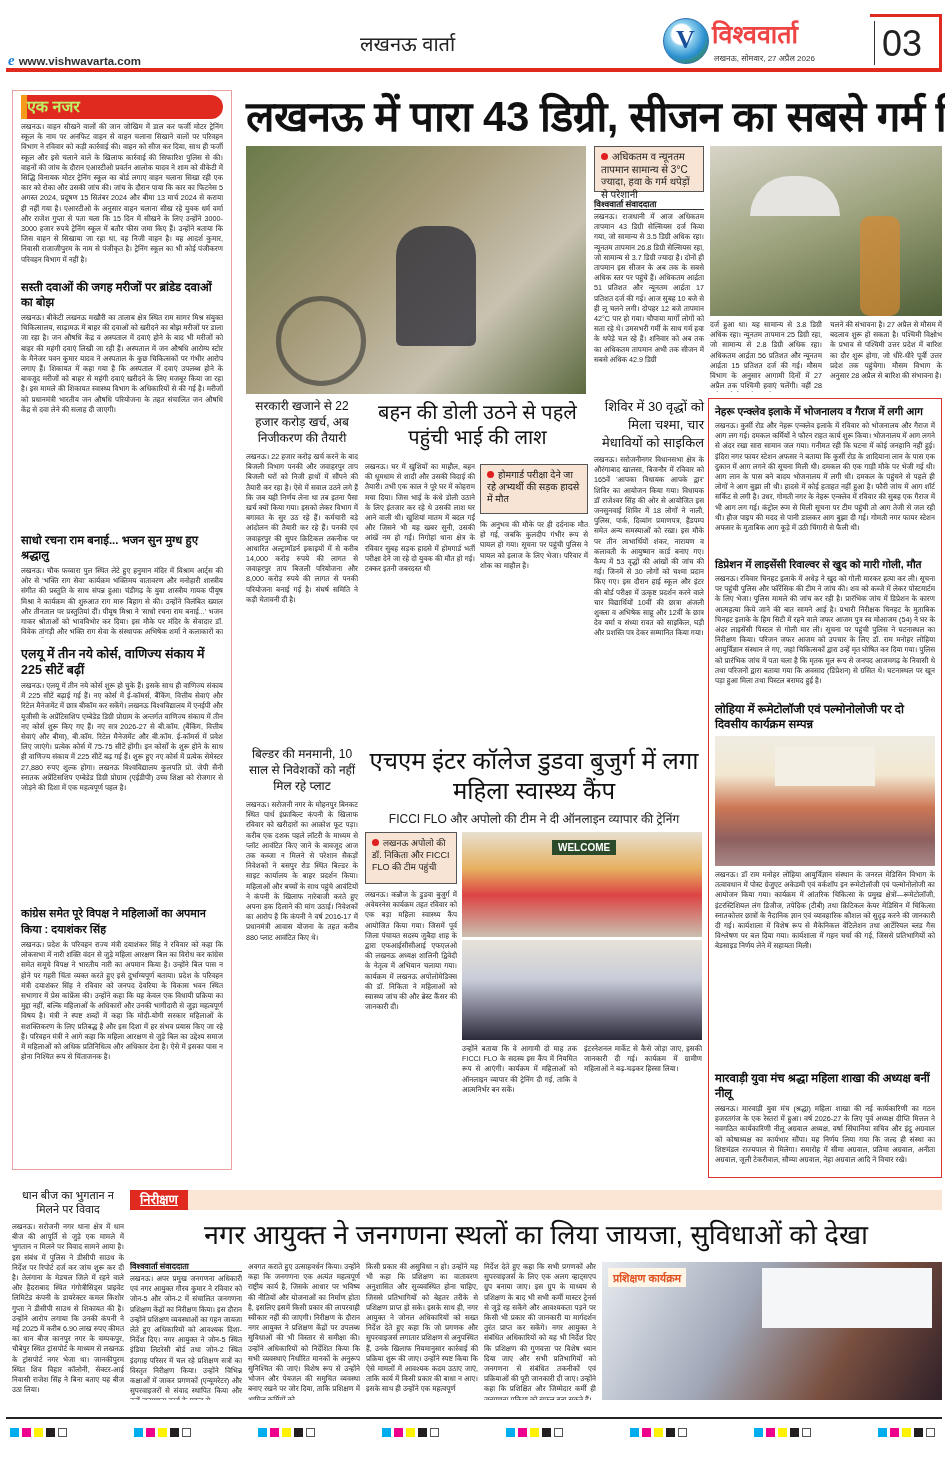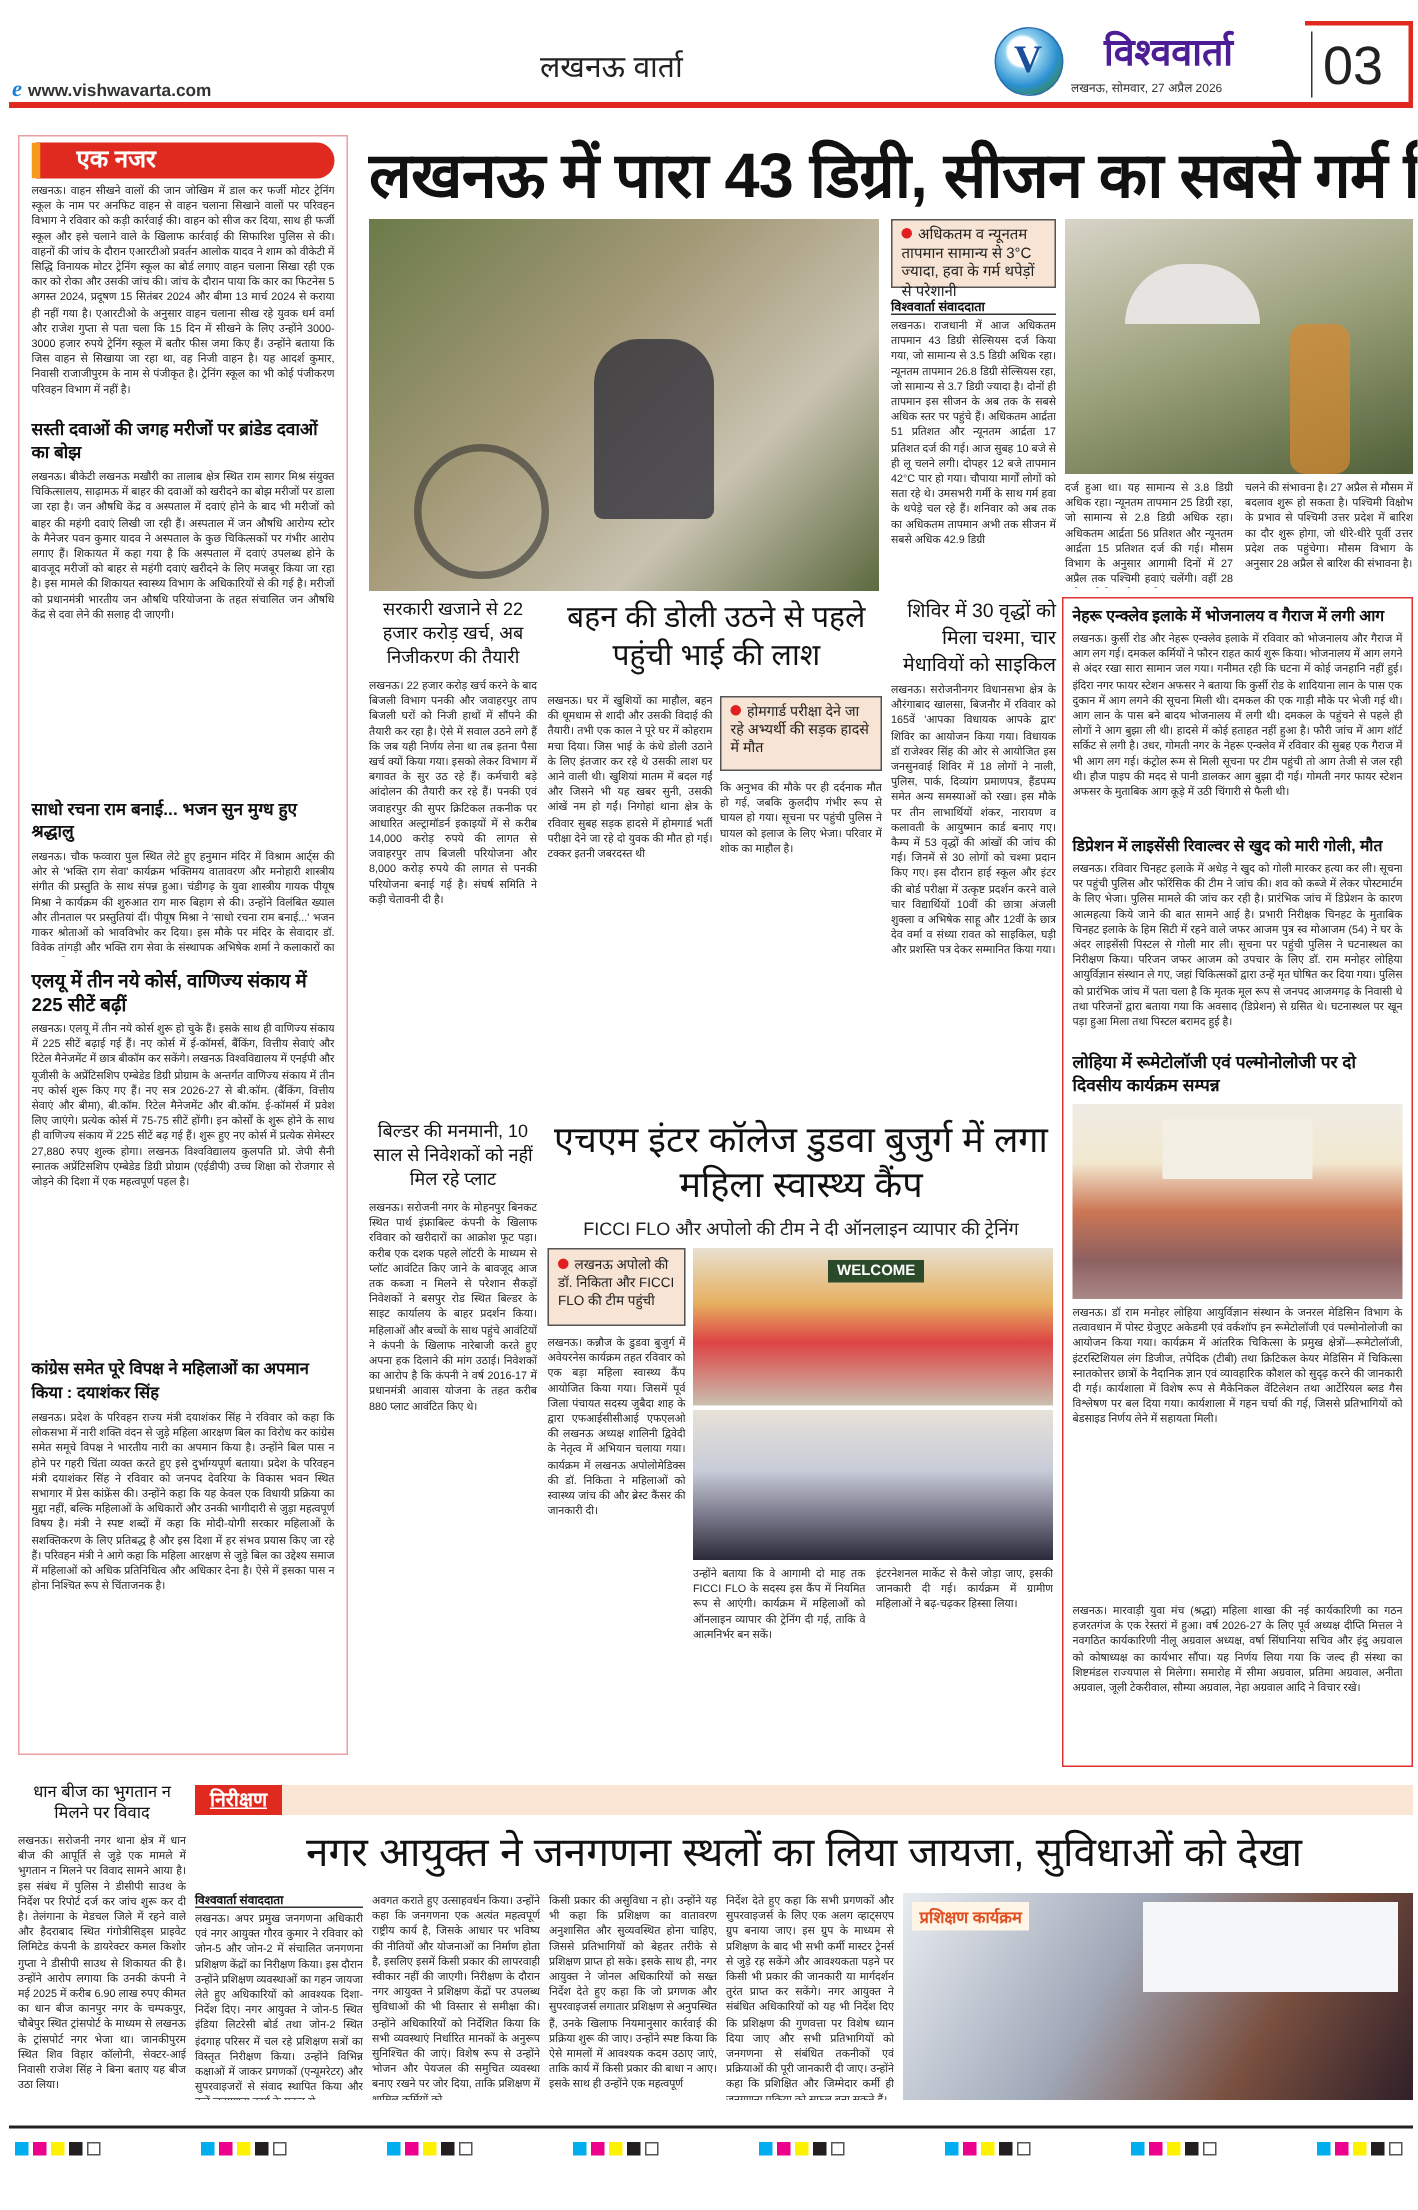--- a/index.html
+++ b/index.html
@@ -24,31 +24,31 @@
 
 <div class="abs" style="left:0;top:0;width:945px;height:70px;">
   <div class="abs" style="left:8px;top:52px;display:flex;align-items:center;gap:4px;">
     <span style="font:italic bold 15px 'Liberation Serif',serif;color:#1e7fd6;">e</span>
     <span style="font-size:11.5px;font-weight:bold;color:#333;">www.vishwavarta.com</span>
   </div>
   <div class="abs hd" style="left:360px;top:30px;font-size:20px;font-weight:normal;color:#222;">लखनऊ वार्ता</div>
   <div class="abs" style="left:663px;top:18px;width:46px;height:46px;border-radius:50%;background:radial-gradient(circle at 40% 35%,#fff 0,#fff 25%,#8fd0ee 30%,#2a8fd0 60%,#3a8a3a 85%);border:1px solid #2a6fb0;">
     <span style="position:absolute;left:12px;top:6px;font:bold 26px 'Liberation Serif',serif;color:#1a4f9a;">V</span>
   </div>
-  <div class="abs hd" style="left:712px;top:16px;font-size:25px;color:#4c1d95;margin-left:24px;">विश्ववार्ता</div>
+  <div class="abs hd" style="left:712px;top:16px;font-size:25px;color:#ef4444;">विश्ववार्ता</div>
   <div class="abs" style="left:714px;top:52px;font-size:8px;color:#333;">लखनऊ, सोमवार, 27 अप्रैल 2026</div>
   <div class="abs" style="left:870px;top:14px;width:72px;height:56px;border-top:3px solid #e02a1f;border-right:3px solid #e02a1f;">
     <div class="abs" style="left:4px;top:4px;width:1px;height:44px;background:#333;"></div>
     <div class="abs" style="left:12px;top:6px;font-family:'Liberation Sans',sans-serif;font-size:36px;color:#222;">03</div>
   </div>
   <div class="abs" style="left:6px;top:68px;width:936px;height:4px;background:#e02a1f;"></div>
 </div>
 
 <div class="abs redbox" style="left:12px;top:90px;width:220px;height:1080px;border-color:#e9a0a0;padding:0 8px;">
-  <div style="margin-top:4px;height:24px;background:#e02a1f;border-left:6px solid #f59a1a;border-radius:0 12px 12px 0;color:#ffffff;font:bold 16px 'Liberation Sans',sans-serif;padding-left:24px;line-height:24px;">
+  <div style="margin-top:4px;height:24px;background:#e02a1f;border-left:6px solid #f59a1a;border-radius:0 12px 12px 0;color:#bef264;font:bold 16px 'Liberation Sans',sans-serif;padding-left:0;line-height:24px;">
     <span>एक नजर</span>
   </div>
 
   <div class="body-text" style="height:142px;margin-top:3px;">लखनऊ। वाहन सीखने वालों की जान जोखिम में डाल कर फर्जी मोटर ट्रेनिंग स्कूल के नाम पर अनफिट वाहन से वाहन चलाना सिखाने वालों पर परिवहन विभाग ने रविवार को कड़ी कार्रवाई की। वाहन को सीज कर दिया, साथ ही फर्जी स्कूल और इसे चलाने वाले के खिलाफ कार्रवाई की सिफारिश पुलिस से की। वाहनों की जांच के दौरान एआरटीओ प्रवर्तन आलोक यादव ने शाम को वीकेटी में सिद्धि विनायक मोटर ट्रेनिंग स्कूल का बोर्ड लगाए वाहन चलाना सिखा रही एक कार को रोका और उसकी जांच की। जांच के दौरान पाया कि कार का फिटनेस 5 अगस्त 2024, प्रदूषण 15 सितंबर 2024 और बीमा 13 मार्च 2024 से कराया ही नहीं गया है। एआरटीओ के अनुसार वाहन चलाना सीख रहे युवक धर्म वर्मा और राजेश गुप्ता से पता चला कि 15 दिन में सीखने के लिए उन्होंने 3000-3000 हजार रुपये ट्रेनिंग स्कूल में बतौर फीस जमा किए हैं। उन्होंने बताया कि जिस वाहन से सिखाया जा रहा था, वह निजी वाहन है। यह आदर्श कुमार, निवासी राजाजीपुरम के नाम से पंजीकृत है। ट्रेनिंग स्कूल का भी कोई पंजीकरण परिवहन विभाग में नहीं है।</div>
 
   <div class="hd" style="font-size:11.5px;line-height:15px;margin-top:16px;">सस्ती दवाओं की जगह मरीजों पर ब्रांडेड दवाओं का बोझ</div>
   <div class="body-text" style="height:214px;margin-top:3px;">लखनऊ। बीकेटी लखनऊ मखौरी का तालाब क्षेत्र स्थित राम सागर मिश्र संयुक्त चिकित्सालय, साढ़ामऊ में बाहर की दवाओं को खरीदने का बोझ मरीजों पर डाला जा रहा है। जन औषधि केंद्र व अस्पताल में दवाएं होने के बाद भी मरीजों को बाहर की महंगी दवाएं लिखी जा रही हैं। अस्पताल में जन औषधि आरोग्य स्टोर के मैनेजर पवन कुमार यादव ने अस्पताल के कुछ चिकित्सकों पर गंभीर आरोप लगाए हैं। शिकायत में कहा गया है कि अस्पताल में दवाएं उपलब्ध होने के बावजूद मरीजों को बाहर से महंगी दवाएं खरीदने के लिए मजबूर किया जा रहा है। इस मामले की शिकायत स्वास्थ्य विभाग के अधिकारियों से की गई है। मरीजों को प्रधानमंत्री भारतीय जन औषधि परियोजना के तहत संचालित जन औषधि केंद्र से दवा लेने की सलाह दी जाएगी।</div>
 
   <div class="hd" style="font-size:11.5px;line-height:15px;margin-top:6px;">साधो रचना राम बनाई... भजन सुन मुग्ध हुए श्रद्धालु</div>
   <div class="body-text" style="height:72px;margin-top:3px;">लखनऊ। चौक फव्वारा पुल स्थित लेटे हुए हनुमान मंदिर में विश्राम आर्ट्स की ओर से 'भक्ति राग सेवा' कार्यक्रम भक्तिमय वातावरण और मनोहारी शास्त्रीय संगीत की प्रस्तुति के साथ संपन्न हुआ। चंडीगढ़ के युवा शास्त्रीय गायक पीयूष मिश्रा ने कार्यक्रम की शुरुआत राग मारु बिहाग से की। उन्होंने विलंबित ख्याल और तीनताल पर प्रस्तुतियां दीं। पीयूष मिश्रा ने 'साधो रचना राम बनाई...' भजन गाकर श्रोताओं को भावविभोर कर दिया। इस मौके पर मंदिर के सेवादार डॉ. विवेक तांगड़ी और भक्ति राग सेवा के संस्थापक अभिषेक शर्मा ने कलाकारों का सम्मान किया।</div>
@@ -96,20 +96,21 @@
 <div class="abs redbox" style="left:708px;top:398px;width:234px;height:780px;padding:0 6px;">
   <div class="hd" style="font-size:10.5px;line-height:14px;margin-top:5px;">नेहरू एन्क्लेव इलाके में भोजनालय व गैराज में लगी आग</div>
   <div class="body-text" style="height:130px;margin-top:3px;">लखनऊ। कुर्सी रोड और नेहरू एन्क्लेव इलाके में रविवार को भोजनालय और गैराज में आग लग गई। दमकल कर्मियों ने फौरन राहत कार्य शुरू किया। भोजनालय में आग लगने से अंदर रखा सारा सामान जल गया। गनीमत रही कि घटना में कोई जनहानि नहीं हुई। इंदिरा नगर फायर स्टेशन अफसर ने बताया कि कुर्सी रोड के शादियाना लान के पास एक दुकान में आग लगने की सूचना मिली थी। दमकल की एक गाड़ी मौके पर भेजी गई थी। आग लान के पास बने बादय भोजनालय में लगी थी। दमकल के पहुंचने से पहले ही लोगों ने आग बुझा ली थी। हादसे में कोई हताहत नहीं हुआ है। फौरी जांच में आग शॉर्ट सर्किट से लगी है। उधर, गोमती नगर के नेहरू एन्क्लेव में रविवार की सुबह एक गैराज में भी आग लग गई। कंट्रोल रूम से मिली सूचना पर टीम पहुंची तो आग तेजी से जल रही थी। हौज पाइप की मदद से पानी डालकर आग बुझा दी गई। गोमती नगर फायर स्टेशन अफसर के मुताबिक आग कूड़े में उठी चिंगारी से फैली थी।</div>
   <div class="hd" style="font-size:10.5px;line-height:14px;margin-top:6px;">डिप्रेशन में लाइसेंसी रिवाल्वर से खुद को मारी गोली, मौत</div>
   <div class="body-text" style="height:122px;margin-top:3px;">लखनऊ। रविवार चिनहट इलाके में अधेड़ ने खुद को गोली मारकर हत्या कर ली। सूचना पर पहुंची पुलिस और फॉरेंसिक की टीम ने जांच की। शव को कब्जे में लेकर पोस्टमार्टम के लिए भेजा। पुलिस मामले की जांच कर रही है। प्रारंभिक जांच में डिप्रेशन के कारण आत्महत्या किये जाने की बात सामने आई है। प्रभारी निरीक्षक चिनहट के मुताबिक चिनहट इलाके के हिम सिटी में रहने वाले जफर आजम पुत्र स्व मोआजम (54) ने घर के अंदर लाइसेंसी पिस्टल से गोली मार ली। सूचना पर पहुंची पुलिस ने घटनास्थल का निरीक्षण किया। परिजन जफर आजम को उपचार के लिए डॉ. राम मनोहर लोहिया आयुर्विज्ञान संस्थान ले गए, जहां चिकित्सकों द्वारा उन्हें मृत घोषित कर दिया गया। पुलिस को प्रारंभिक जांच में पता चला है कि मृतक मूल रूप से जनपद आजमगढ़ के निवासी थे तथा परिजनों द्वारा बताया गया कि अवसाद (डिप्रेशन) से ग्रसित थे। घटनास्थल पर खून पड़ा हुआ मिला तथा पिस्टल बरामद हुई है।</div>
   <div class="hd" style="font-size:11.5px;line-height:15px;margin-top:6px;">लोहिया में रूमेटोलॉजी एवं पल्मोनोलोजी पर दो दिवसीय कार्यक्रम सम्पन्न</div>
   <div class="photo alt3" style="height:130px;margin-top:4px;position:relative;">
     <div class="abs" style="left:60px;top:10px;width:100px;height:40px;background:#f4efe4;"></div>
   </div>
   <div class="body-text" style="height:196px;margin-top:4px;">लखनऊ। डॉ राम मनोहर लोहिया आयुर्विज्ञान संस्थान के जनरल मेडिसिन विभाग के तत्वावधान में पोस्ट ग्रेजुएट अकेडमी एवं वर्कशॉप इन रूमेटोलॉजी एवं पल्मोनोलोजी का आयोजन किया गया। कार्यक्रम में आंतरिक चिकित्सा के प्रमुख क्षेत्रों—रूमेटोलॉजी, इंटरस्टिशियल लंग डिजीज, तपेदिक (टीबी) तथा क्रिटिकल केयर मेडिसिन में चिकित्सा स्नातकोत्तर छात्रों के नैदानिक ज्ञान एवं व्यावहारिक कौशल को सुदृढ़ करने की जानकारी दी गई। कार्यशाला में विशेष रूप से मैकेनिकल वेंटिलेशन तथा आर्टेरियल ब्लड गैस विश्लेषण पर बल दिया गया। कार्यशाला में गहन चर्चा की गई, जिससे प्रतिभागियों को बेडसाइड निर्णय लेने में सहायता मिली।</div>
+  <div class="hd" style="font-size:11.5px;line-height:15px;margin-top:5px;">मारवाड़ी युवा मंच श्रद्धा महिला शाखा की अध्यक्ष बनीं नीलू</div>
   <div class="body-text" style="height:82px;margin-top:3px;">लखनऊ। मारवाड़ी युवा मंच (श्रद्धा) महिला शाखा की नई कार्यकारिणी का गठन हजरतगंज के एक रेस्तरां में हुआ। वर्ष 2026-27 के लिए पूर्व अध्यक्ष दीप्ति मित्तल ने नवगठित कार्यकारिणी नीलू अग्रवाल अध्यक्ष, वर्षा सिंघानिया सचिव और इंदु अग्रवाल को कोषाध्यक्ष का कार्यभार सौंपा। यह निर्णय लिया गया कि जल्द ही संस्था का शिष्टमंडल राज्यपाल से मिलेगा। समारोह में सीमा अग्रवाल, प्रतिमा अग्रवाल, अनीता अग्रवाल, जूली टेकरीवाल, सौम्या अग्रवाल, नेहा अग्रवाल आदि ने विचार रखे।</div>
 </div>
 
 <div class="abs hd" style="left:246px;top:746px;width:112px;font-size:12px;line-height:16px;text-align:center;font-weight:normal;">बिल्डर की मनमानी, 10 साल से निवेशकों को नहीं मिल रहे प्लाट</div>
 <div class="abs body-text" style="left:246px;top:800px;width:112px;height:380px;">लखनऊ। सरोजनी नगर के मोहनपुर बिनकट स्थित पार्थ इंफ्राबिल्ट कंपनी के खिलाफ रविवार को खरीदारों का आक्रोश फूट पड़ा। करीब एक दशक पहले लॉटरी के माध्यम से प्लॉट आवंटित किए जाने के बावजूद आज तक कब्जा न मिलने से परेशान सैकड़ों निवेशकों ने बसपुर रोड स्थित बिल्डर के साइट कार्यालय के बाहर प्रदर्शन किया। महिलाओं और बच्चों के साथ पहुंचे आवंटियों ने कंपनी के खिलाफ नारेबाजी करते हुए अपना हक दिलाने की मांग उठाई। निवेशकों का आरोप है कि कंपनी ने वर्ष 2016-17 में प्रधानमंत्री आवास योजना के तहत करीब 880 प्लाट आवंटित किए थे।</div>
 
 <div class="abs hd" style="left:365px;top:746px;width:338px;font-size:24px;line-height:30px;text-align:center;font-weight:normal;">एचएम इंटर कॉलेज डुडवा बुजुर्ग में लगा महिला स्वास्थ्य कैंप</div>
 <div class="abs" style="left:365px;top:810px;width:338px;font-size:12px;text-align:center;color:#222;">FICCI FLO और अपोलो की टीम ने दी ऑनलाइन व्यापार की ट्रेनिंग</div>
 <div class="abs callout" style="left:365px;top:832px;width:92px;height:52px;font-size:9px;line-height:12px;">
   <span class="dot"></span><span>लखनऊ अपोलो की डॉ. निकिता और FICCI FLO की टीम पहुंची</span>

